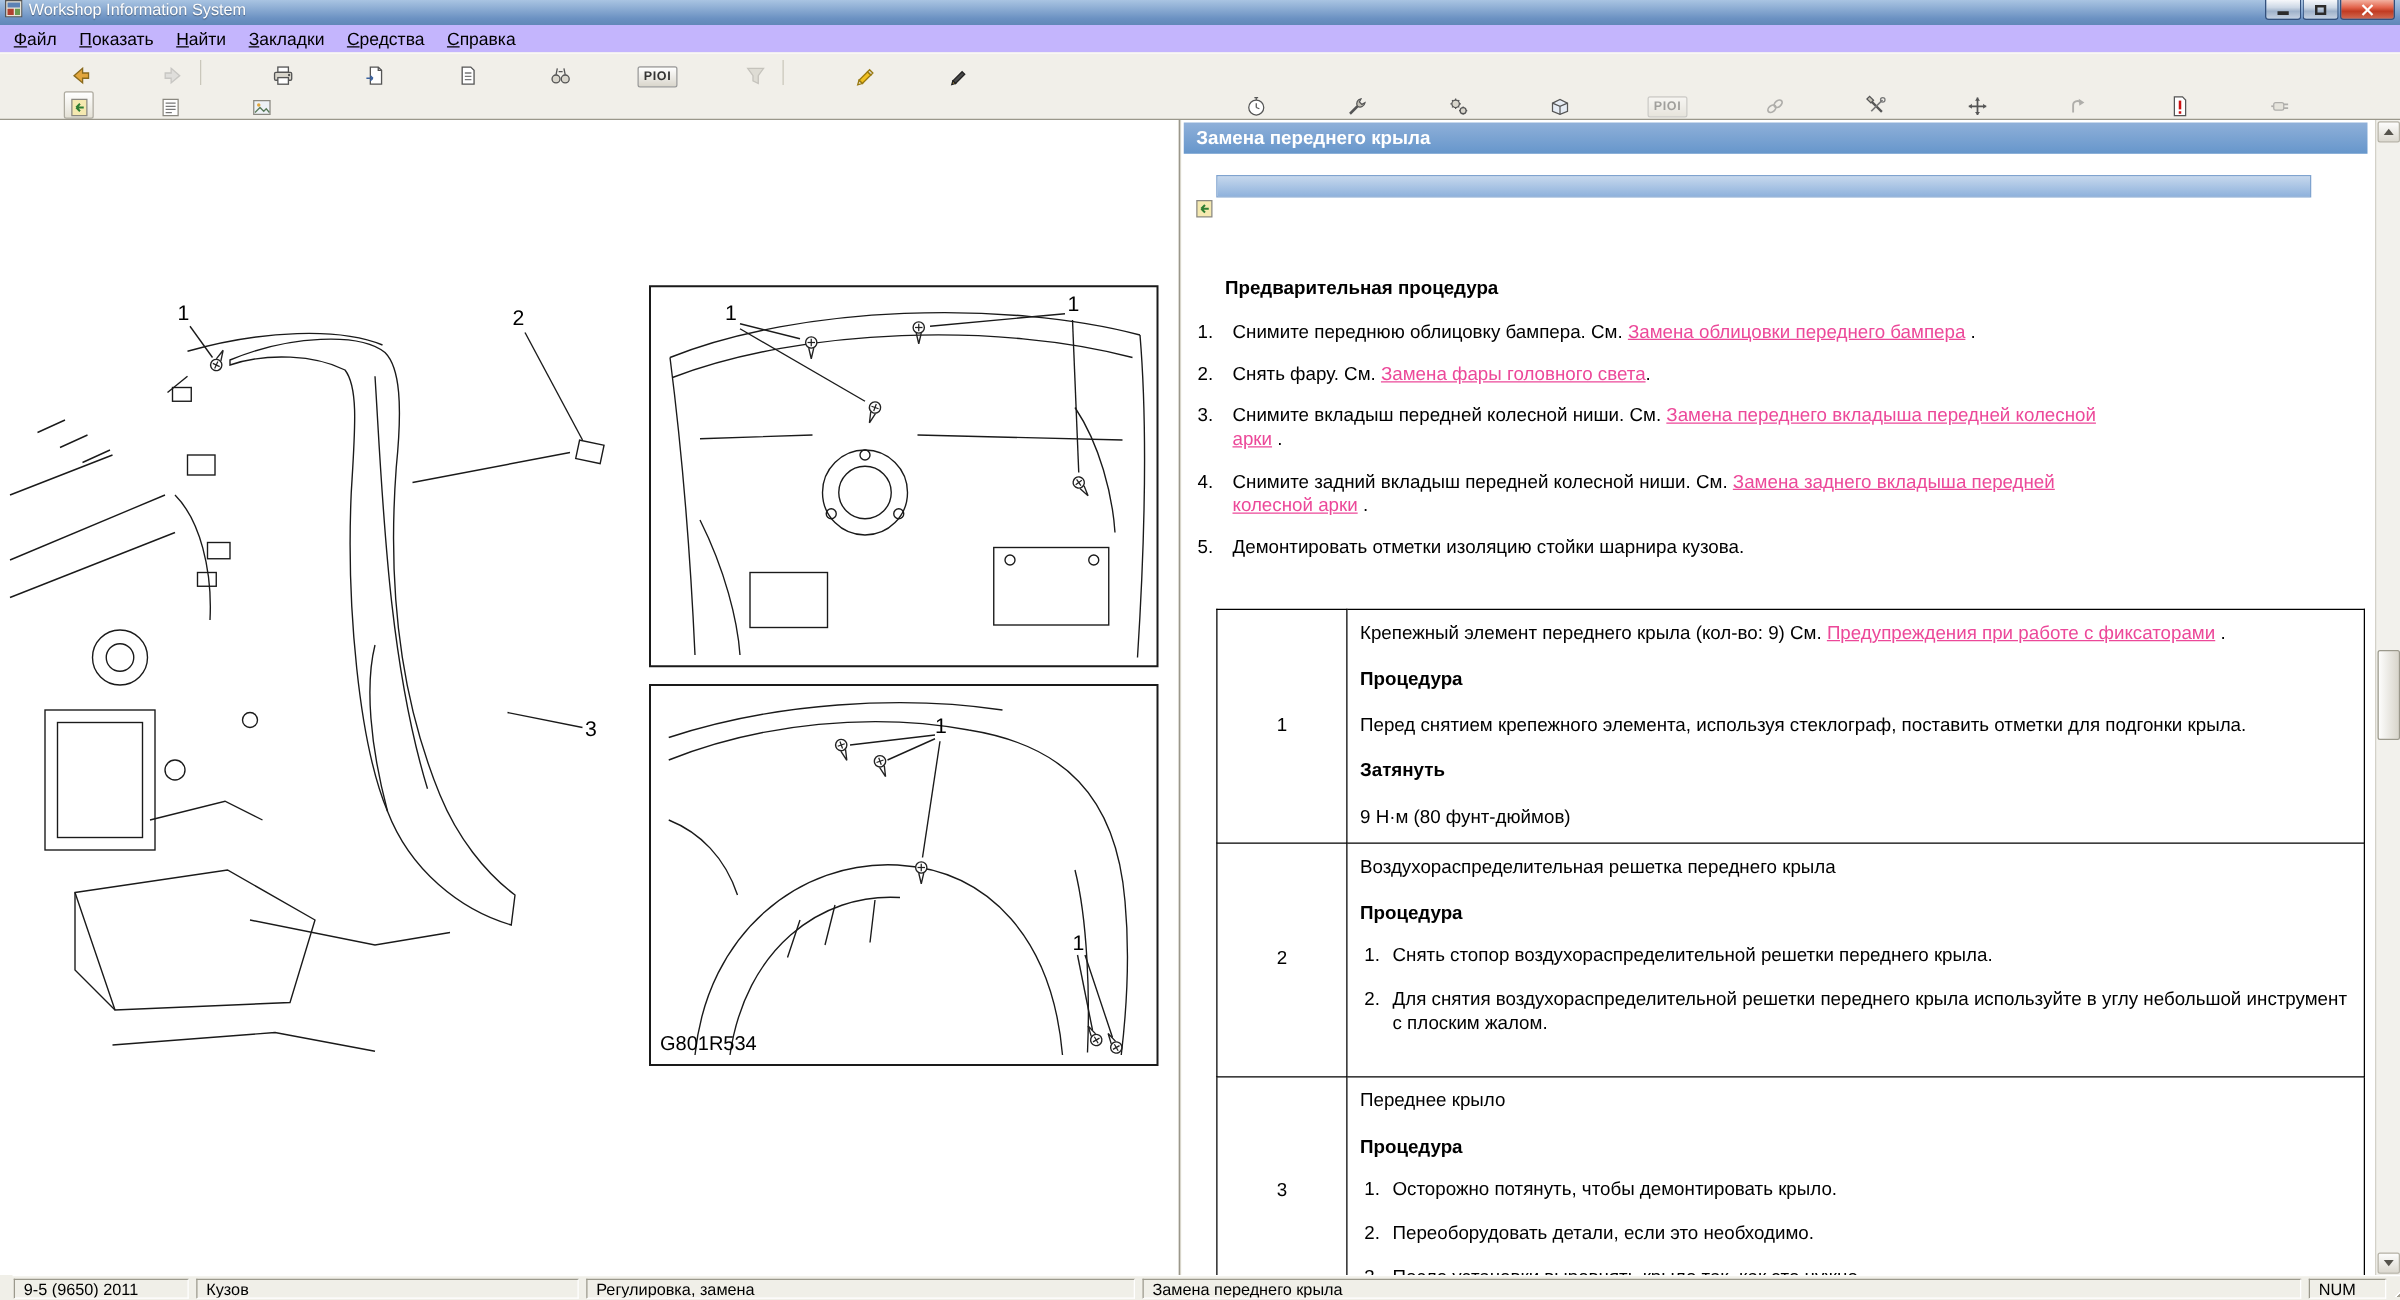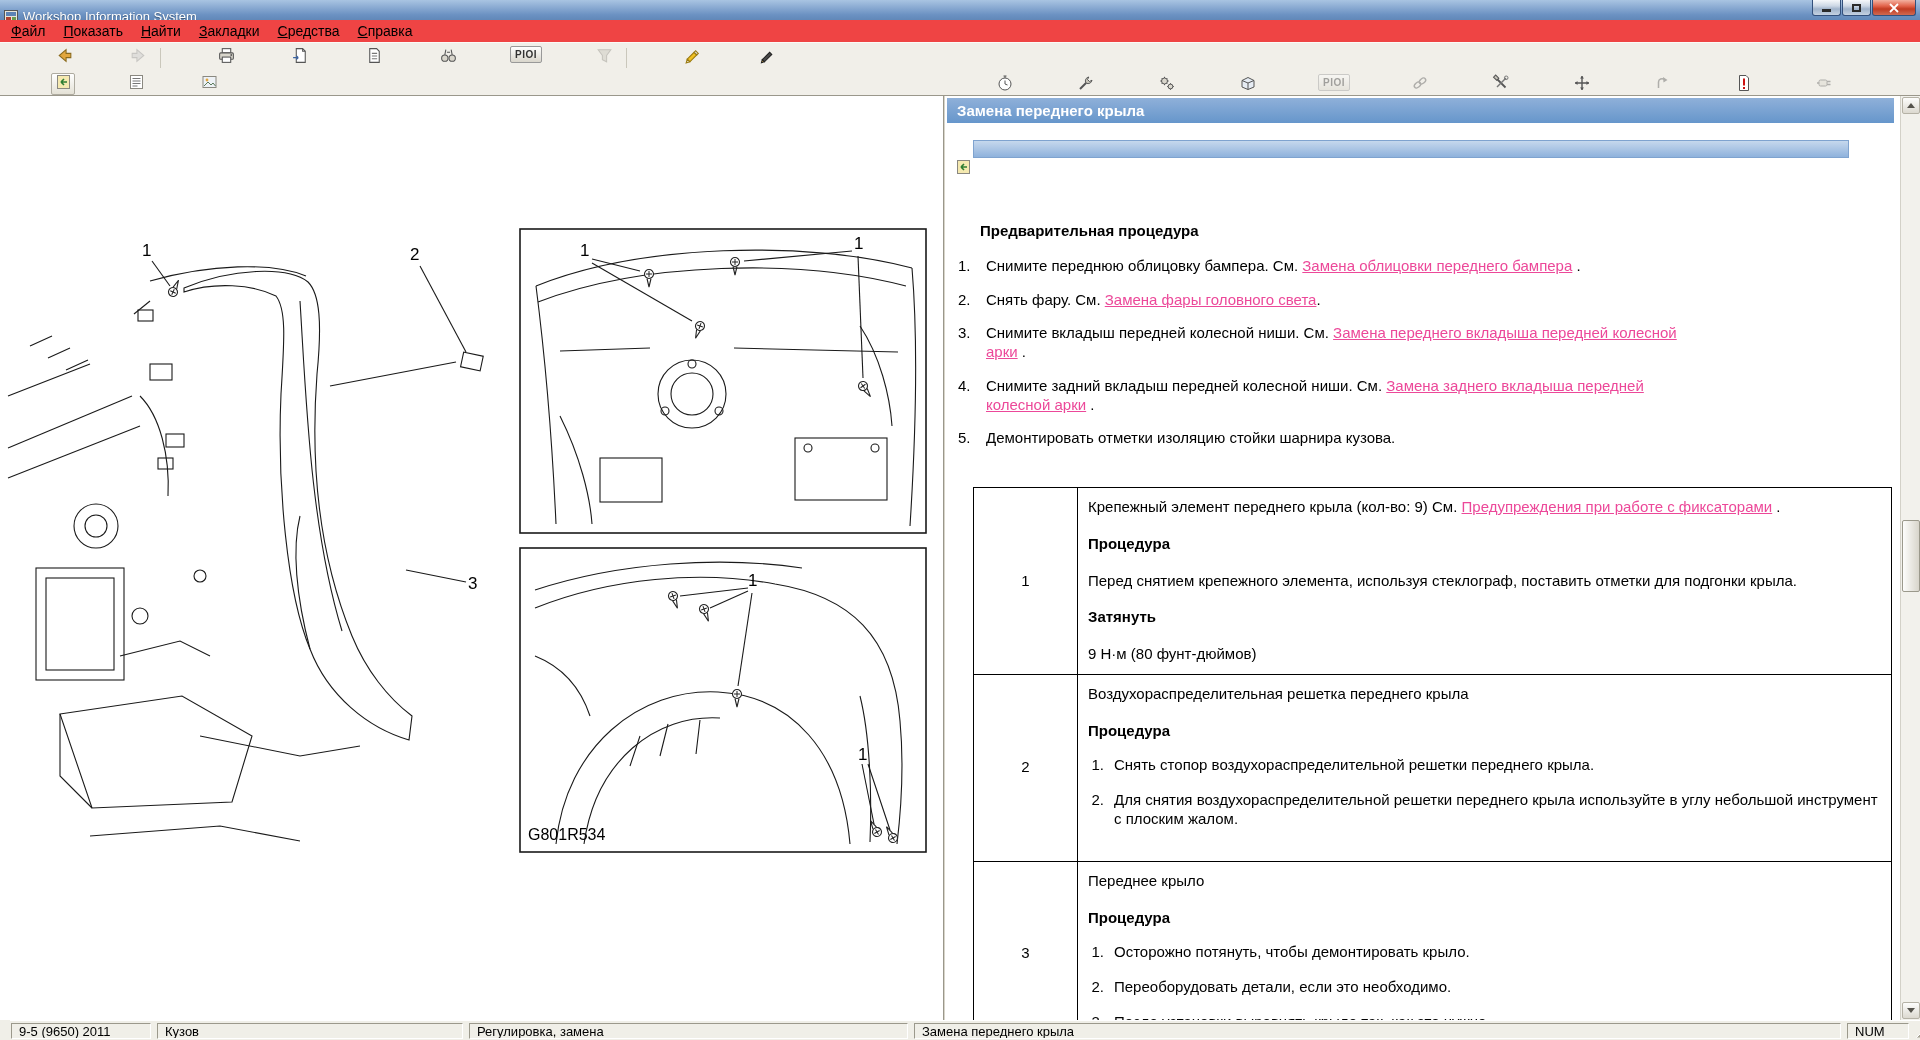--- a/index.html
+++ b/index.html
@@ -8,61 +8,61 @@
     width:1920px; height:1040px; overflow:hidden;
     font-family:"Liberation Sans","DejaVu Sans",sans-serif;
     background:#f0efe8; color:#000; position:relative;
   }
 
   
   .titlebar {
     position:absolute; left:0; top:0; width:1920px; height:34px;
     background:linear-gradient(#a9c4e2, #6b91c2 45%, #49719f 100%);
     border-bottom:1px solid #32527c;
-    display:flex; align-items:center; padding-left:4px;
+    display:flex; align-items:flex-start; padding-left:4px;
     color:#fff; font-size:13px; text-shadow:0 1px 1px rgba(0,0,0,.4);
   }
   .app-icon { width:14px; height:14px; margin-right:5px; flex:none; }
   .win-buttons { position:absolute; right:4px; top:0; display:flex; gap:1px; }
   .win-btn {
     width:29px; height:16px; border:1px solid #33507c; border-top:none;
     border-radius:0 0 3px 3px;
     background:linear-gradient(#f6f8fb,#ccd7e5 40%,#9fb2ca 60%,#c6d2e2);
     display:flex; align-items:center; justify-content:center;
   }
   .win-btn.close {
     width:44px;
     background:linear-gradient(#f3b1a0,#e2634b 40%,#c13b22 60%,#d06a52);
   }
   .glyph-min { width:9px; height:3px; background:#2b2b2b; margin-top:5px; }
   .glyph-max { width:9px; height:8px; border:2px solid #2b2b2b; background:transparent; }
 
   
   .menubar {
     position:absolute; left:0; top:20px; width:1920px; height:22px;
-    background:#ef4444; display:flex; align-items:center; font-size:14px;
+    background:#c4b5fd; display:flex; align-items:center; font-size:14px;
     padding-left:2px;
   }
   .menu-item { display:inline-block; padding:2px 9px; cursor:default; }
   .menu-item::first-letter { text-decoration:underline; }
 
   
   .toolbar-main {
     position:absolute; left:0; top:42px; width:1920px; height:30px;
     background:#f1efe9; display:flex; align-items:center; padding-left:8px; gap:5px;
     border-top:1px solid #fbfaf7;
   }
   .subtoolbar {
     position:absolute; left:0; top:72px; width:1920px; height:24px;
     background:#f1efe9;
   }
   .sub-left { position:absolute; left:8px; top:0; height:24px; display:flex; align-items:center; gap:6px; }
   .sub-right { position:absolute; left:950px; top:0; height:24px; display:flex; align-items:center; gap:14px; }
   .tb {
-    min-width:26px; height:26px; display:flex; align-items:flex-start; justify-content:center;
+    min-width:26px; height:26px; display:flex; align-items:flex-end; justify-content:center;
     border:1px solid transparent; border-radius:2px; background:transparent;margin-left:43px;
   }
   .tb.small { height:22px; min-width:24px; }
   .tb.framed { border:1px solid #aeaba0; background:linear-gradient(#ffffff,#e4e1d6); }
   .disabled { opacity:.42; }
   .sep { width:1px; height:20px; background:#cac7bb; margin:0 4px; }
   .pioi-btn {
     font-size:10px; font-weight:bold; color:#333; letter-spacing:.5px;
     border:1px solid #999; background:linear-gradient(#ffffff,#d9d6cc);
     padding:2px 4px; border-radius:2px;

